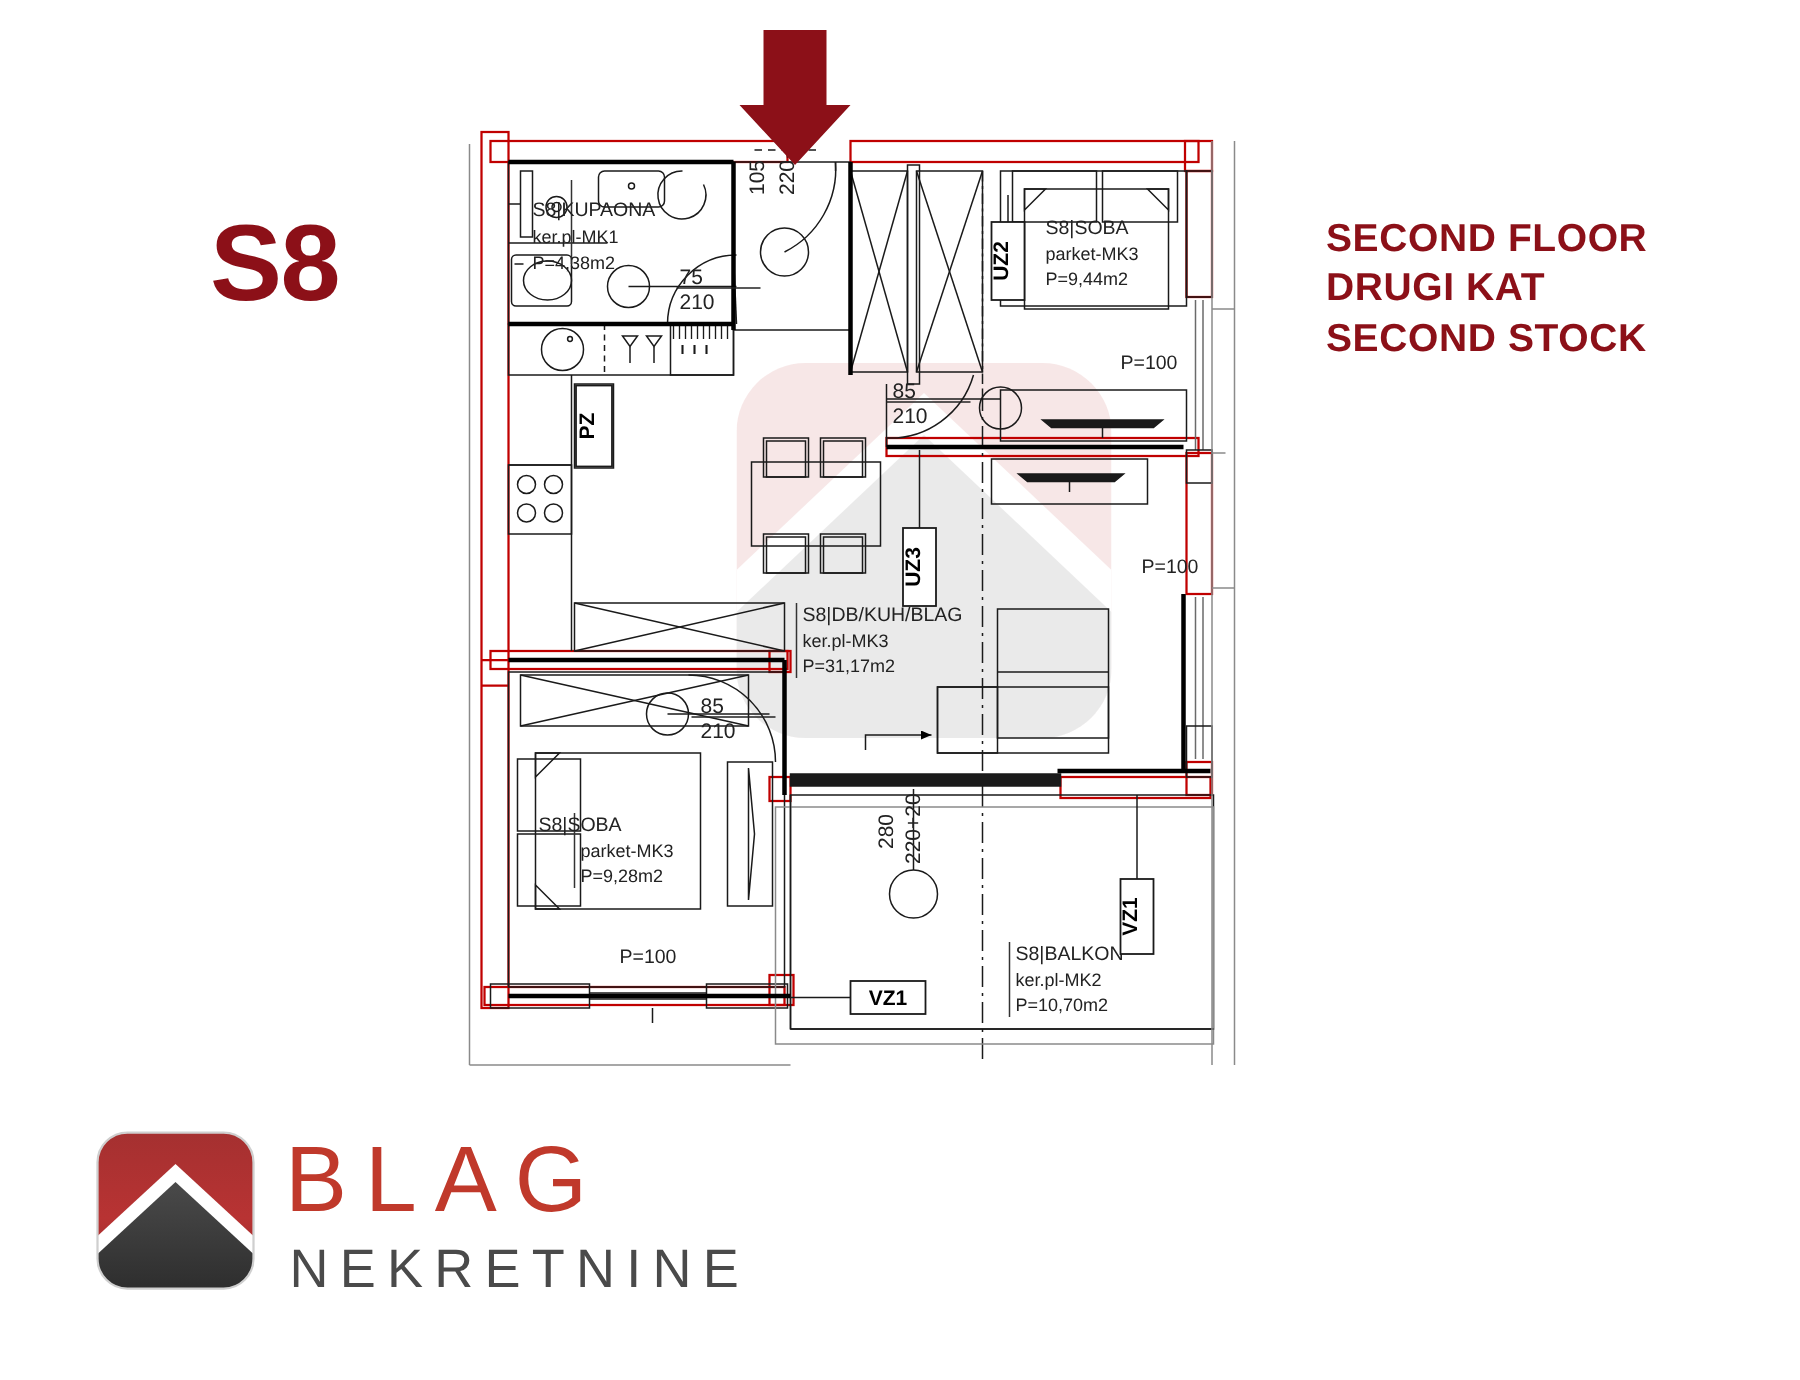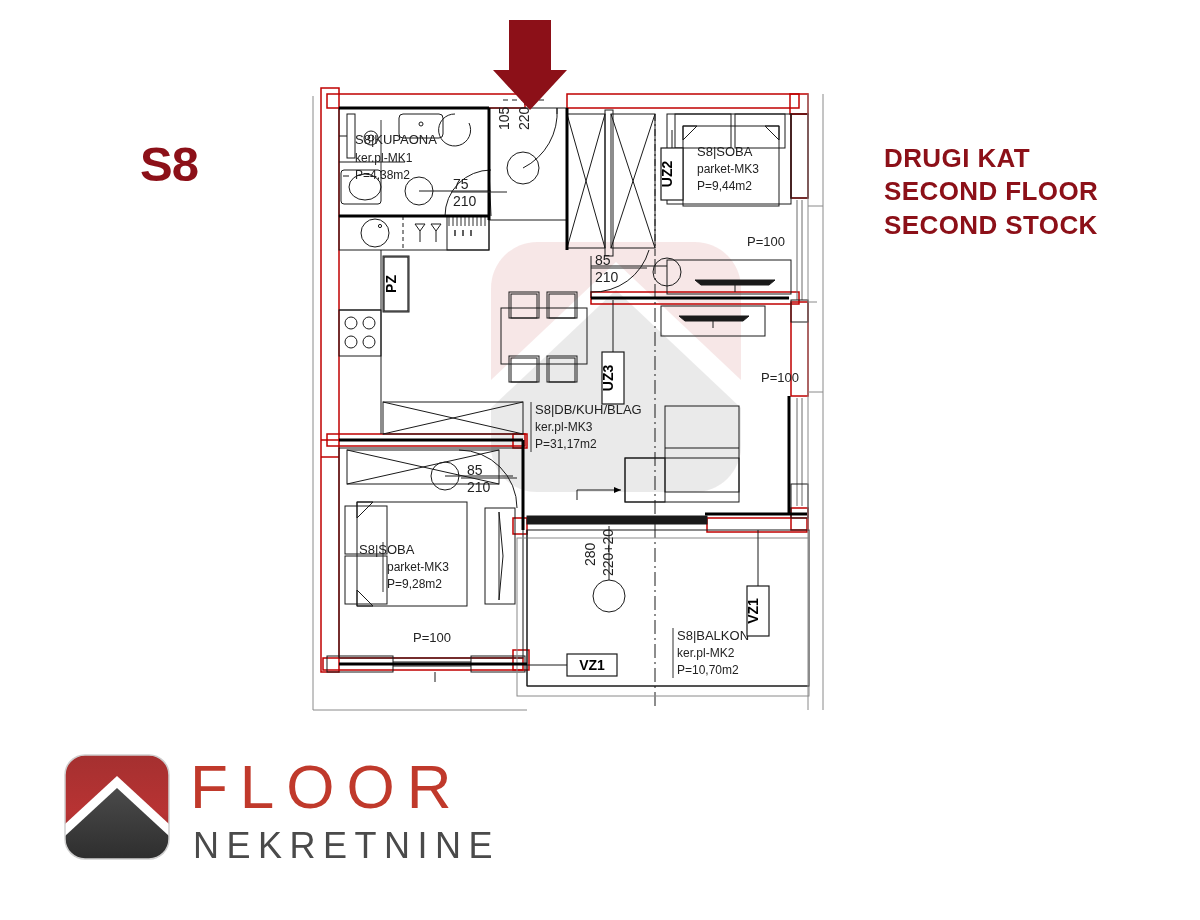--- a/index.html
+++ b/index.html
@@ -11,21 +11,21 @@
     position:relative;
   }
   #stage{position:absolute;left:0;top:0;width:1200px;height:920px;}
   .abs{position:absolute;}
 
   
   #s8-label{
     left:140px;top:140px;
     font-family:"Liberation Sans", sans-serif;
     font-weight:bold;
-    font-size:49px;
+    font-size:72px;
     color:#8c1018;
     letter-spacing:-1px;
     line-height:1;
   }
 
   
   #floor-headings{
     left:884px;top:142px;
     font-weight:bold;
     font-size:26px;
@@ -55,22 +55,22 @@
   .rtext{font-family:"Liberation Sans",sans-serif;}
 </style>
 </head>
 <body>
 
 <div id="stage">
 
   <div class="abs" id="s8-label">S8</div>
 
   <div class="abs" id="floor-headings">
+    <div>SECOND FLOOR</div>
     <div>DRUGI KAT</div>
-    <div>SECOND FLOOR</div>
     <div>SECOND STOCK</div>
   </div>
 
   <div class="abs" id="logo-block">
     <div id="logo-mark">
       <svg viewBox="0 0 110 110" width="110" height="110">
         <defs>
           <linearGradient id="lgRed" x1="0" y1="0" x2="0" y2="1">
             <stop offset="0%" stop-color="#a53030"></stop>
             <stop offset="55%" stop-color="#b83333"></stop>
@@ -86,21 +86,21 @@
         </defs>
         <g clip-path="url(#sq)">
           <rect x="3" y="3" width="104" height="104" fill="url(#lgRed)"></rect>
           <path d="M3,107 L3,72 L55,24 L107,72 L107,107 Z" fill="#ffffff"></path>
           <path d="M3,107 L3,84 L55,36 L107,84 L107,107 Z" fill="url(#lgDark)"></path>
         </g>
         <rect x="3" y="3" width="104" height="104" rx="20" ry="20" fill="none" stroke="#cfcfcf" stroke-width="1.5"></rect>
       </svg>
     </div>
     <div id="logo-text">
-      <div id="logo-alfa">FLOOR</div>
+      <div id="logo-alfa">BLAG</div>
       <div id="logo-nek">NEKRETNINE</div>
     </div>
   </div>
 
   <svg id="plan" viewBox="0 0 580 720">
 
     <defs>
       <linearGradient id="wmRed" x1="0" y1="0" x2="0" y2="1">
         <stop offset="0%" stop-color="#d98b8b"></stop>
           <stop offset="100%" stop-color="#d08282"></stop>

